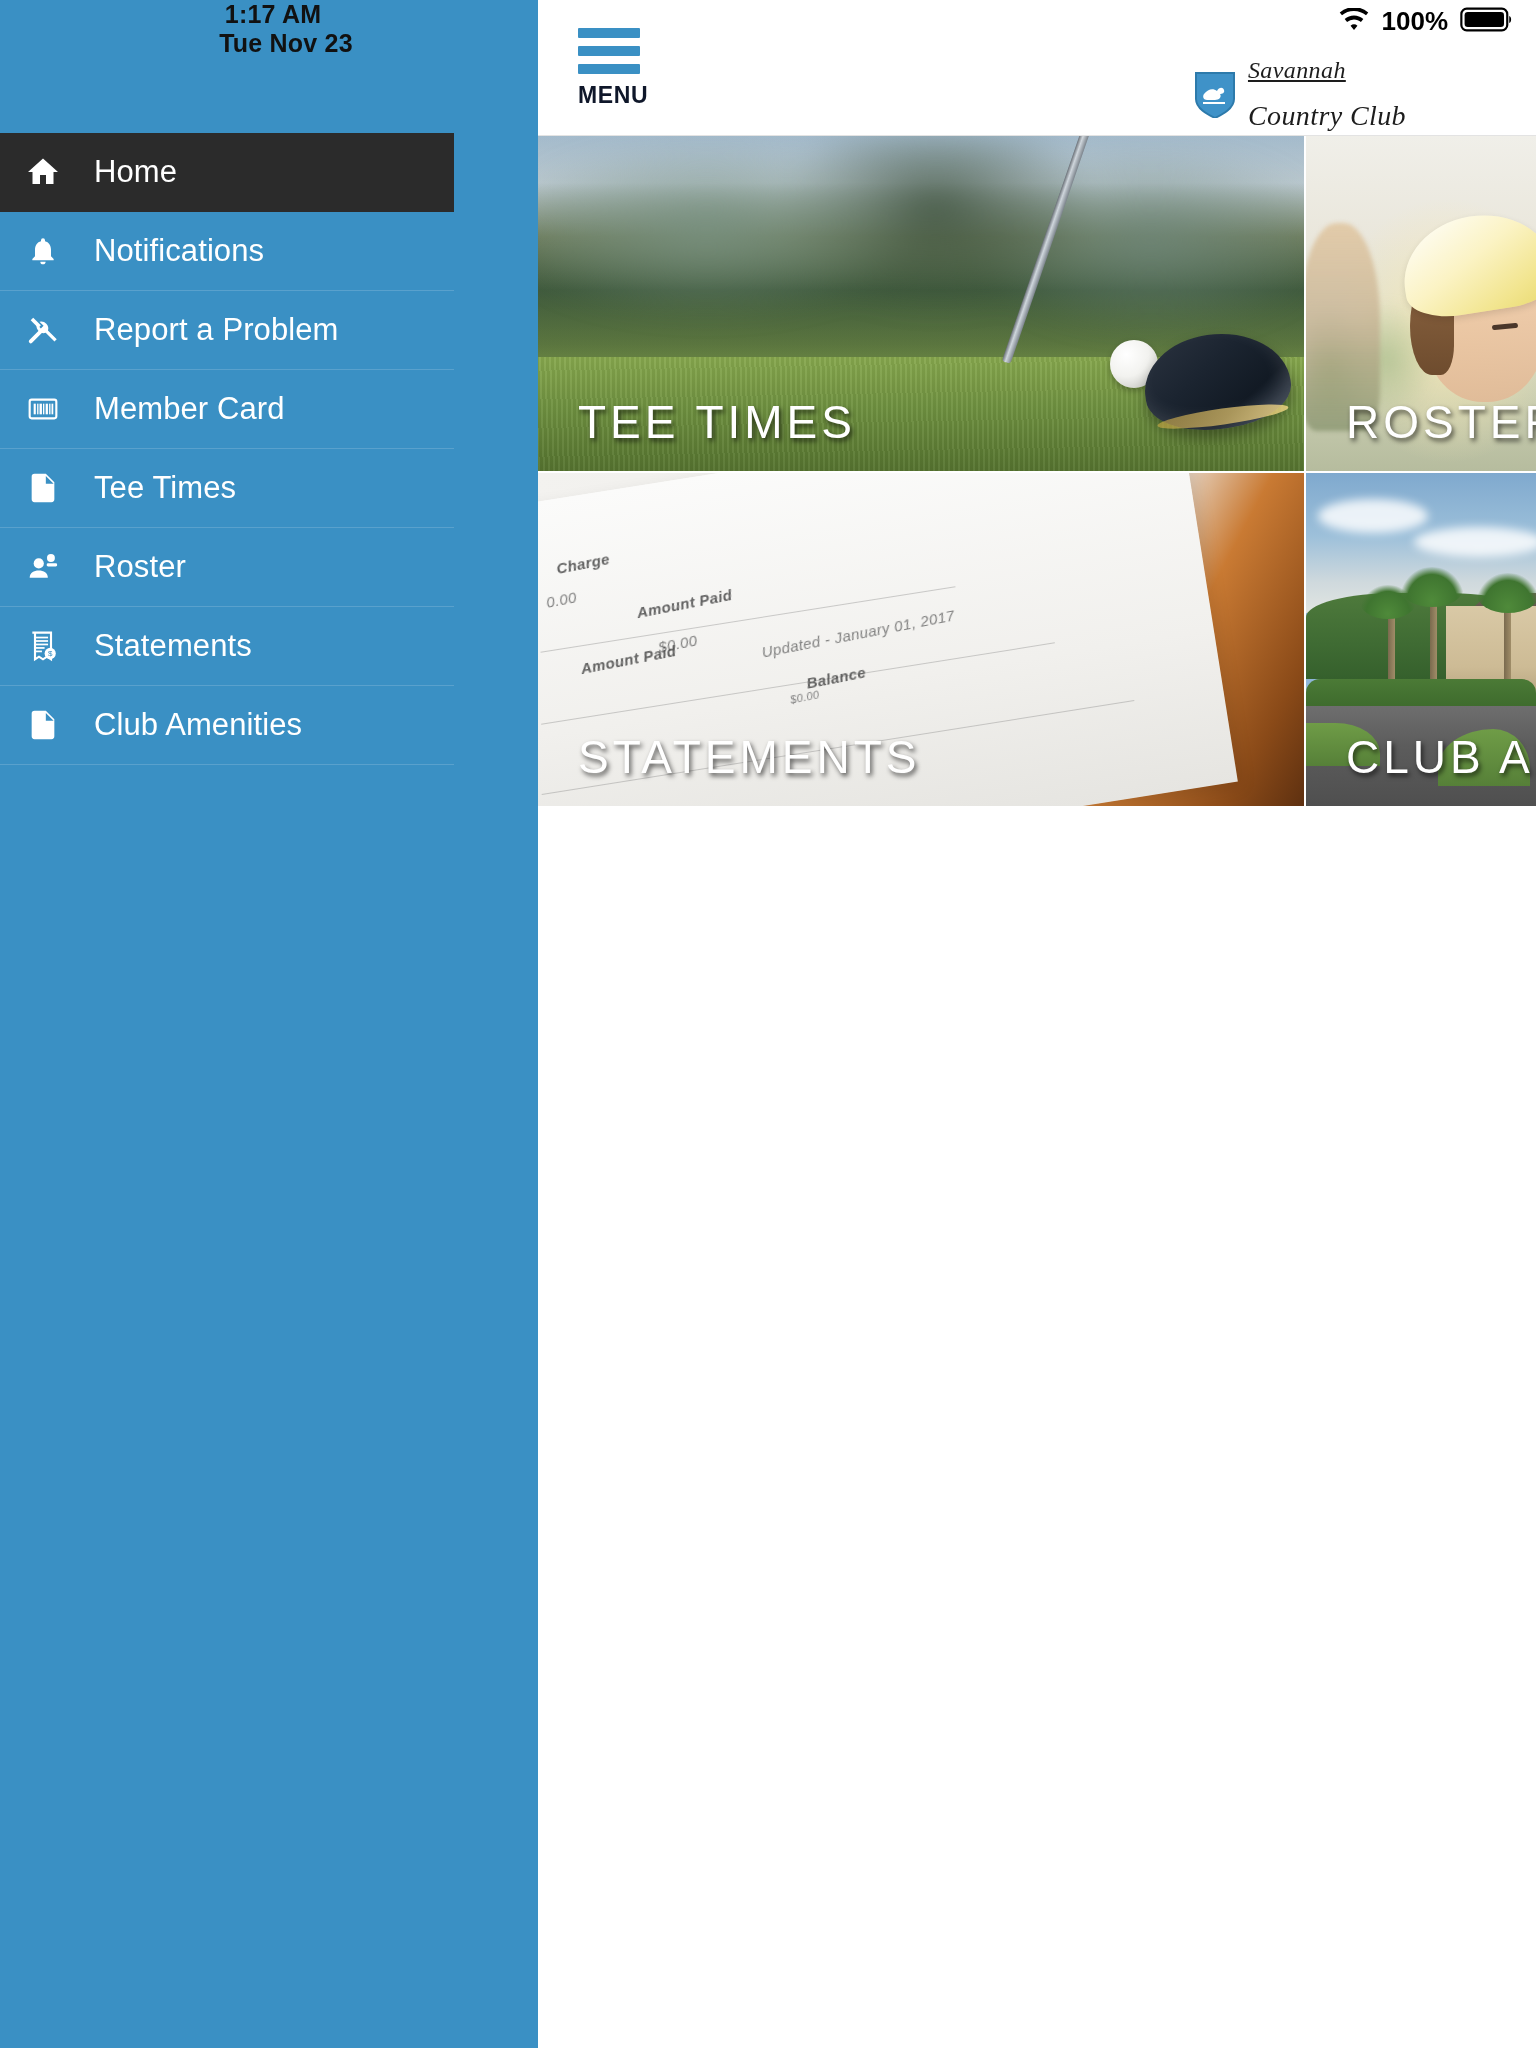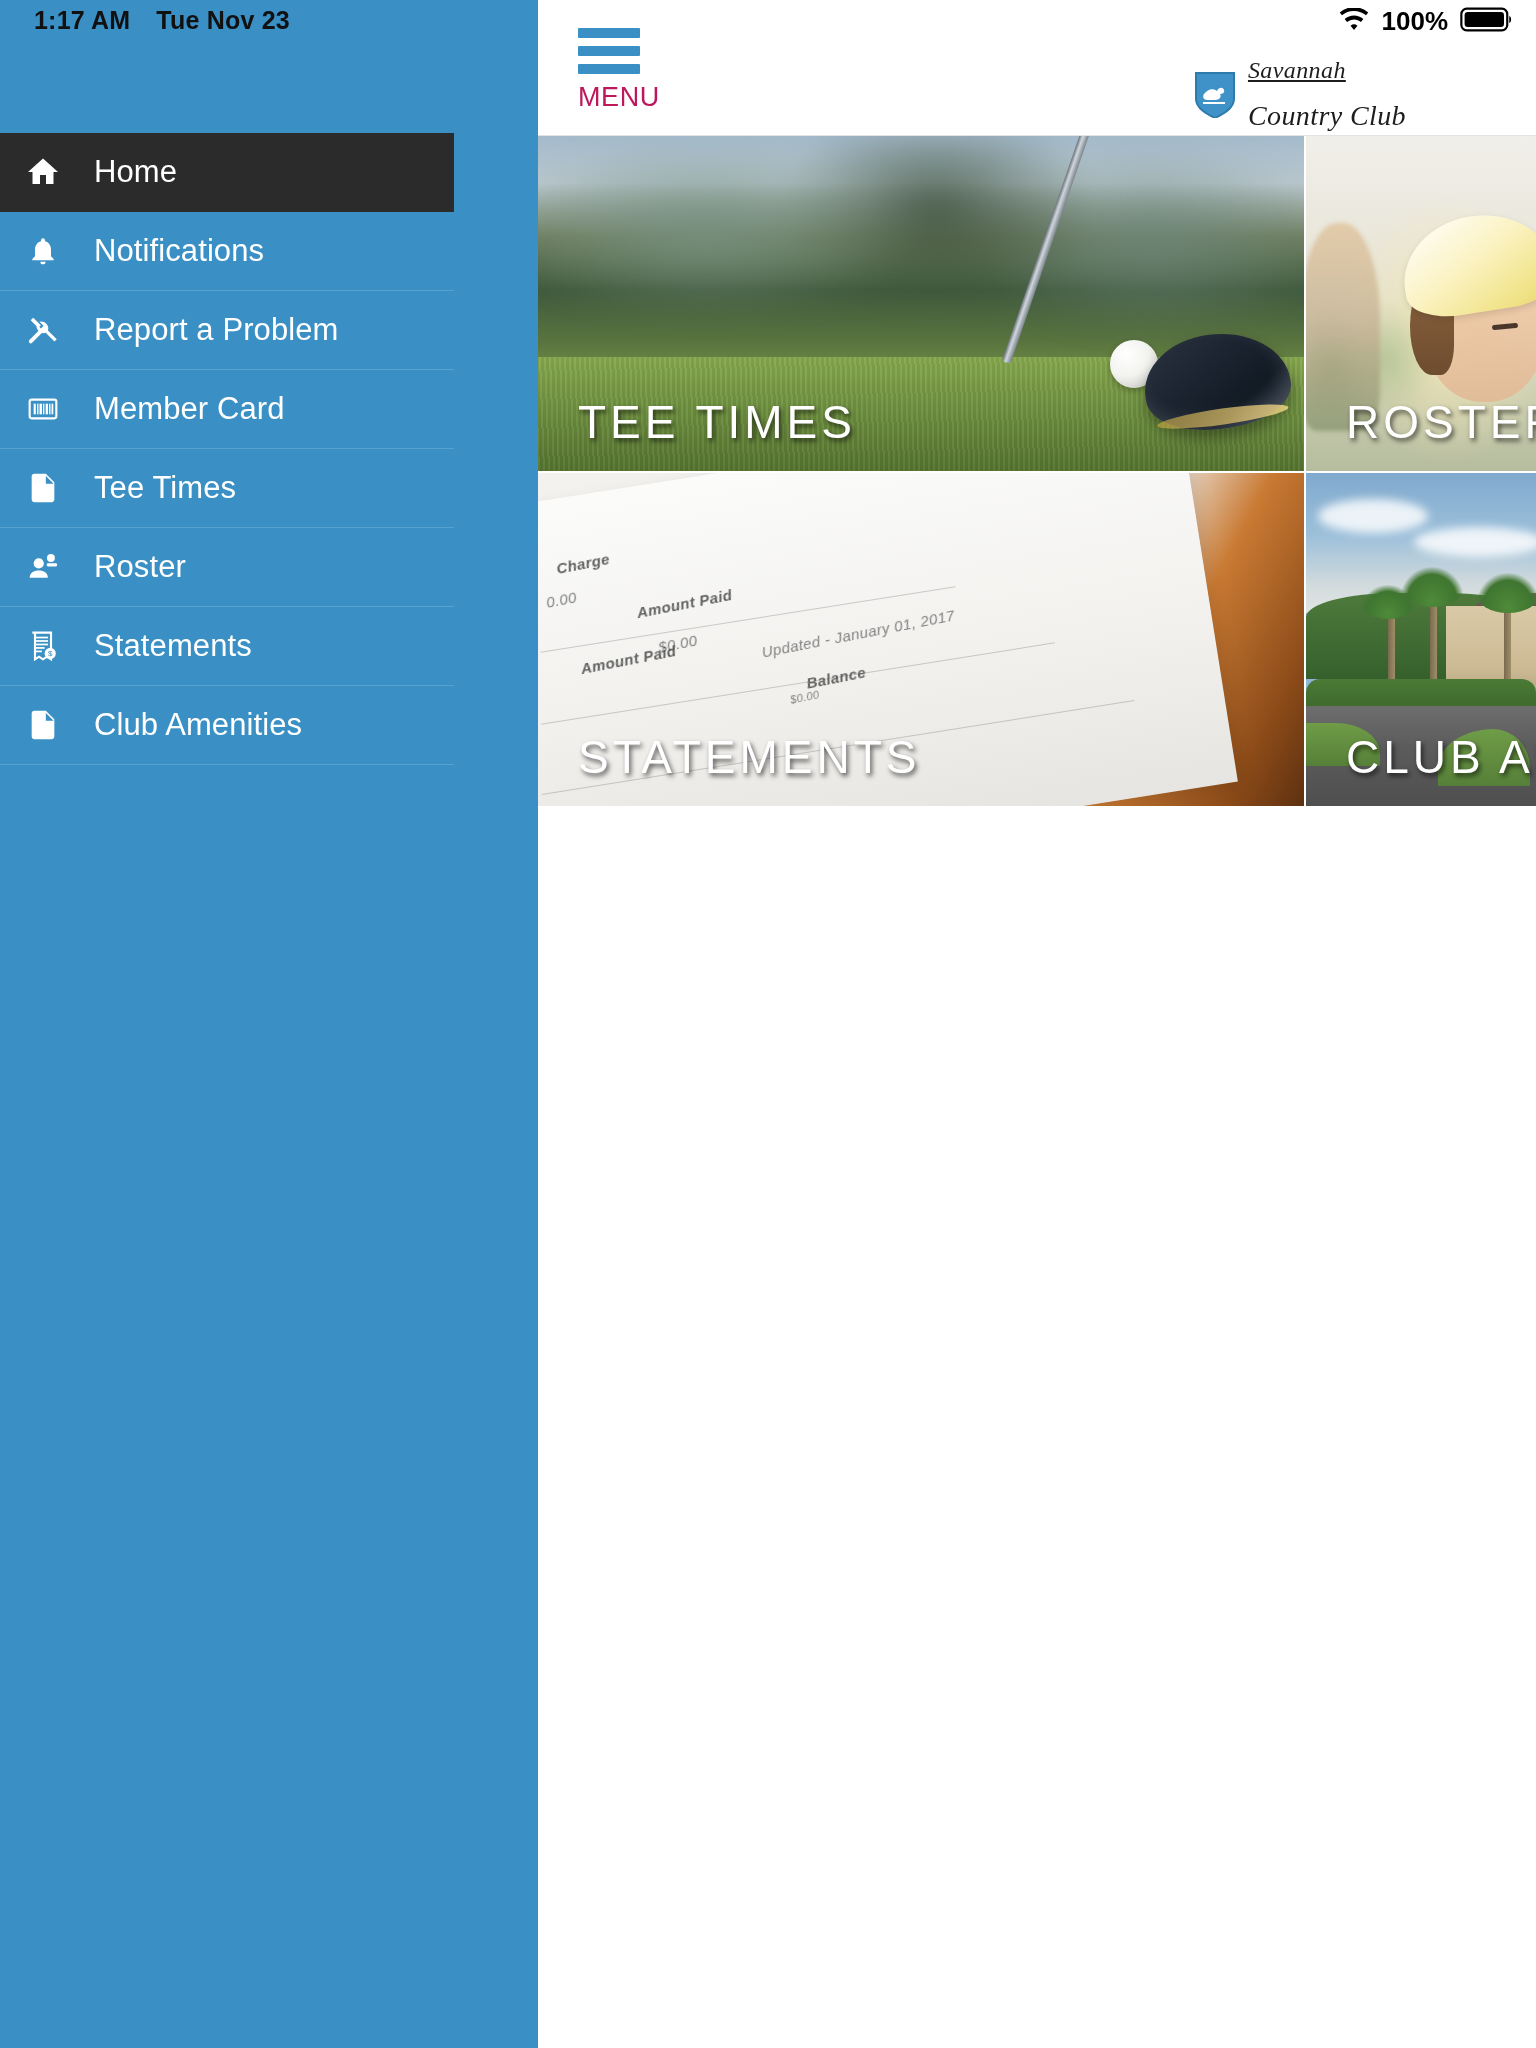--- a/index.html
+++ b/index.html
@@ -10,21 +10,21 @@
   }
   .screen { position: relative; width: 1536px; height: 2048px; background:#fff; }
 
   
   .sidebar {
     position: absolute; left:0; top:0; width:538px; height:2048px;
     background:#3a90c4; z-index: 5;
   }
   .statusbar {
     height:40px; display:flex; align-items:center; padding-left:34px;
-    color:#111; font-size:25px; font-weight:bold; letter-spacing:.2px;
+    color:#111; font-size:25px; font-weight:bold; letter-spacing:.2px;flex-direction:column;
   }
   .statusbar .time { margin-right:26px; }
   .drawer-gap { height: 93px; }
 
   .menu-list { width:454px; }
   .menu-item {
     position:relative; display:flex; align-items:center;
     height:79px; padding-left:14px;
     border-bottom:1px solid rgba(255,255,255,0.16);
     background:#3a90c4;
@@ -54,21 +54,21 @@
     position:absolute; left:40px; top:28px;
     width:80px; display:flex; flex-direction:column; align-items:flex-start;
     cursor:pointer;
   }
   .hamburger .bar {
     width:62px; height:10px; background:#3a90c4; margin-bottom:8px;
     border-radius:1px;
   }
   .hamburger .bar:last-of-type { margin-bottom:2px; }
   .hamburger .mlabel {
-    color:#be185d; font-size:27px; font-weight:normal; letter-spacing:.6px;
+    color:#0f172a; font-size:23px; font-weight:bold; letter-spacing:.6px;
   }
   .brand {
     position:absolute; right:130px; top:58px;
     display:flex; align-items:center; gap:12px;
   }
   .brand .shield { width:42px; height:48px; }
   .brand .wordmark { display:flex; flex-direction:column; line-height:1.0; }
   .brand .wm1, .brand .wm2 {
     font-family:"Liberation Serif", serif; font-style:italic;
     color:#1d1d1d; letter-spacing:.4px;

